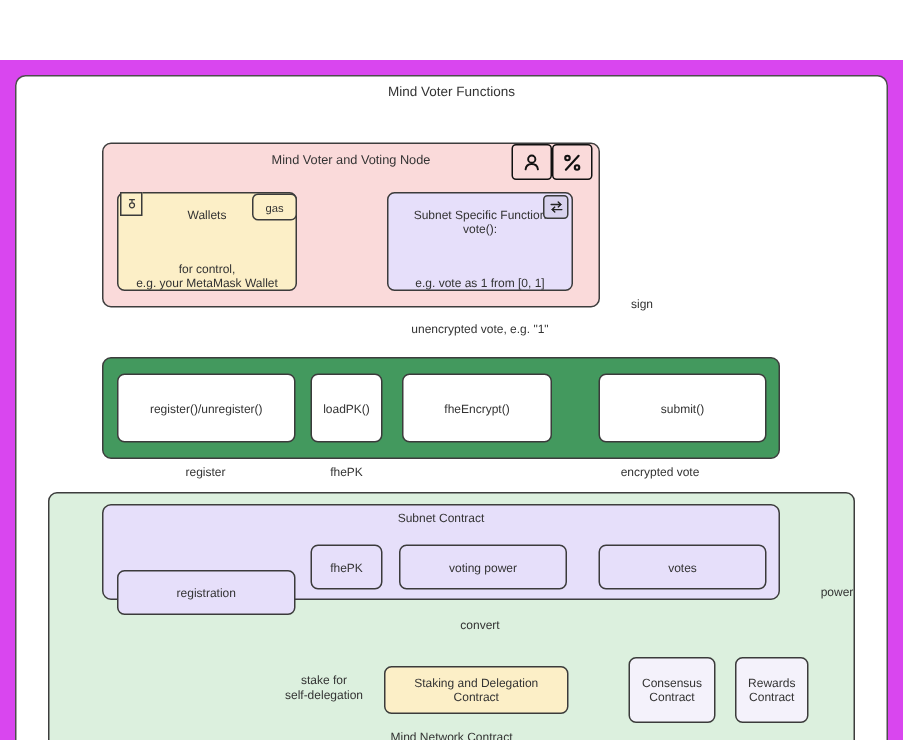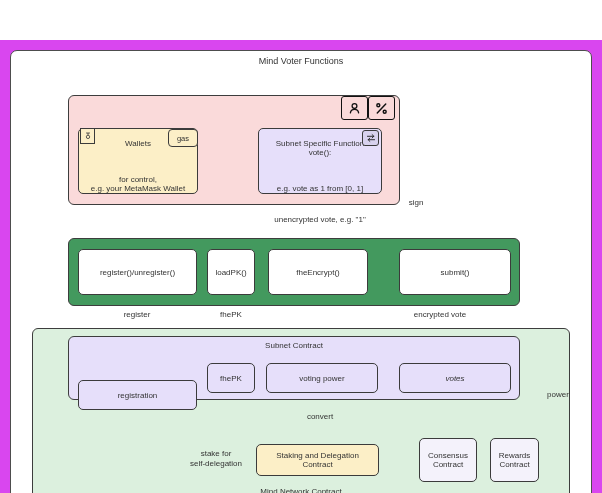--- a/index.html
+++ b/index.html
@@ -85,20 +85,21 @@
       <path d="M539,424 L556,424 L556,92 L405,92" marker-end="url(#ah-open)"></path>
 
       <path d="M78,118 L50,118 L50,424 L255,424" marker-end="url(#ah-open)"></path>
     </g>
   </svg>
 
   <div class="box outer" style="left:10px;top:10px;width:582px;height:473px;"></div>
   <div class="lbl" style="left:10px;top:16px;width:582px;font-size:9px;">Mind Voter Functions</div>
 
   <div class="box grp grp-pink" style="left:68px;top:55px;width:332px;height:110px;"></div>
+  <div class="lbl" style="left:68px;top:61px;width:332px;font-size:8.5px;">Mind Voter and Voting Node</div>
 
   <div class="icon-badge" style="left:341px;top:56px;width:25px;height:22px;">
     <svg width="17" height="17" viewBox="0 0 24 24" fill="none" stroke="#111" stroke-width="1.8" stroke-linecap="round" stroke-linejoin="round">
       <circle cx="12" cy="8.6" r="3.4"></circle>
       <path d="M6.2 18.2c0.4-3.4 2.9-5.1 5.8-5.1s5.4 1.7 5.8 5.1"></path>
     </svg>
   </div>
   <div class="icon-badge" style="left:368px;top:56px;width:25px;height:22px;">
     <svg width="17" height="17" viewBox="0 0 24 24" fill="none" stroke="#111" stroke-width="2" stroke-linecap="round">
       <circle cx="7.5" cy="7.5" r="2.1"></circle>
@@ -166,38 +167,38 @@
 
   <div class="box nb nb-purple" style="left:78px;top:340px;width:119px;height:30px;">
     <span class="boxtext" style="font-size:8px;">registration</span>
   </div>
   <div class="box nb nb-purple" style="left:207px;top:323px;width:48px;height:30px;">
     <span class="boxtext" style="font-size:8px;">fhePK</span>
   </div>
   <div class="box nb nb-purple" style="left:266px;top:323px;width:112px;height:30px;">
     <span class="boxtext" style="font-size:8px;">voting power</span>
   </div>
-  <div class="box nb nb-purple" style="left:399px;top:323px;width:112px;height:30px;font-style:italic;">
+  <div class="box nb nb-purple" style="left:399px;top:323px;width:112px;height:30px;">
     <span class="boxtext" style="font-size:8px;">votes</span>
   </div>
 
   <div class="box nb nb-yellow" style="left:256px;top:404px;width:123px;height:32px;">
     <span class="boxtext" style="font-size:8px;">Staking and Delegation Contract</span>
   </div>
   <div class="box nb nb-faint" style="left:419px;top:398px;width:58px;height:44px;">
     <span class="boxtext" style="font-size:8px;">Consensus
 Contract</span>
   </div>
   <div class="box nb nb-faint" style="left:490px;top:398px;width:49px;height:44px;">
     <span class="boxtext" style="font-size:8px;">Rewards
 Contract</span>
   </div>
 
   <div class="lbl" style="left:240px;top:175px;width:160px;font-size:8px;">unencrypted vote, e.g. "1"</div>
-  <div class="lbl" style="left:396px;top:158px;width:40px;font-size:8px;">sign</div>
+  <div class="lbl" style="left:408px;top:158px;width:40px;font-size:8px;">sign</div>
   <div class="lbl" style="left:112px;top:270px;width:50px;font-size:8px;">register</div>
   <div class="lbl" style="left:208px;top:270px;width:46px;font-size:8px;">fhePK</div>
   <div class="lbl" style="left:399px;top:270px;width:82px;font-size:8px;">encrypted vote</div>
   <div class="lbl" style="left:295px;top:372px;width:50px;font-size:8px;">convert</div>
   <div class="lbl" style="left:178px;top:409px;width:76px;font-size:8px;">stake for
 self-delegation</div>
   <div class="lbl" style="left:536px;top:350px;width:44px;font-size:8px;">power</div>
 
 </div>
 

